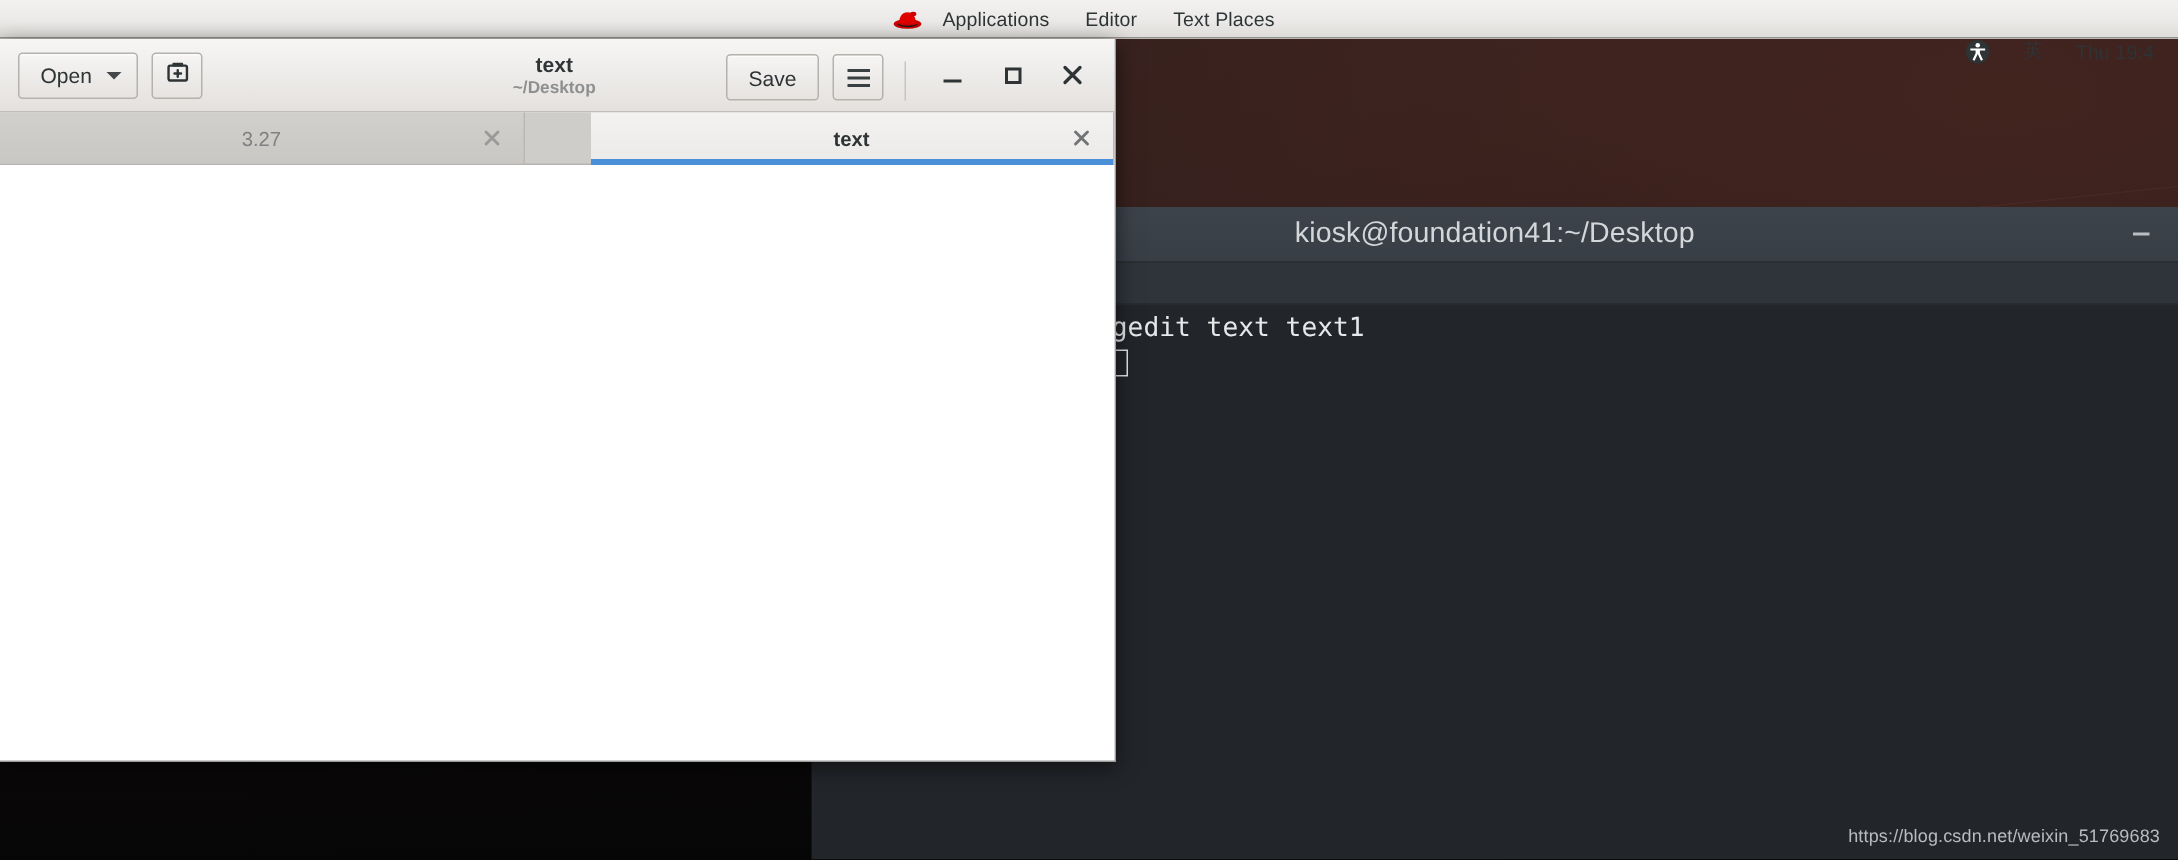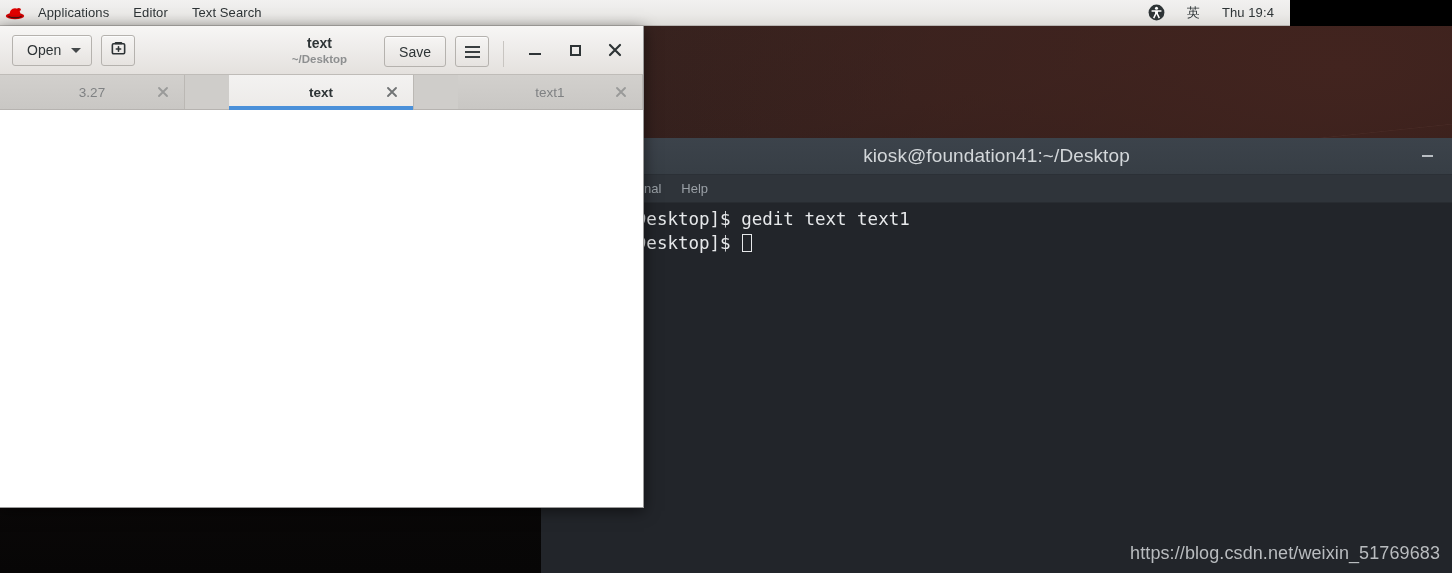--- a/index.html
+++ b/index.html
@@ -30,25 +30,25 @@
   }
   #desktop .wall-arc {
     position: absolute; left: 900px; top: 120px; width: 700px; height: 420px;
     border-top: 1px solid rgba(140,100,88,0.12);
     border-radius: 60% 0 0 0;
     transform: rotate(-6deg);
   }
 
   
   #topbar {
-    position: absolute; left: 0; top: 0; width: 1290px; height: 26px;
+    position: absolute; left: 0; top: 0; width: 1452px; height: 26px;
     background: linear-gradient(180deg, #f2f1f0 0%, #ebeae8 55%, #dedcd9 100%);
     border-bottom: 1px solid #b8b5b2;
     display: flex; align-items: center;
-    font-size: 13px; color: #2e3436;
+    font-size: 13px; color: #2e3436; flex-direction: column;
   }
   #topbar .tb-left { display: flex; align-items: center; height: 100%; }
   #topbar .tb-item {
     padding: 0 12px; height: 100%;
     display: flex; align-items: center; cursor: default;
     letter-spacing: .1px;
   }
   .redhat-logo { width: 22px; height: 26px; display:flex; align-items:center; justify-content:center; margin-left:4px;}
   #topbar .tb-right {
     margin-left: auto; display: flex; align-items: center; height: 100%;
@@ -103,21 +103,21 @@
   #term-body .line { white-space: pre; padding-left: 0px; }
   .term-cursor {
     display: inline-block; width: 10px; height: 18px;
     border: 1.5px solid #e6e8ea; background: transparent;
     vertical-align: -3px; margin-left: 1px;
   }
 
   
   #gedit {
     position: absolute; left: 0; top: 26px;
-    width: 644px; height: 482px;
+    width: 744px; height: 482px;
     background: #ffffff;
     box-shadow: 0 3px 14px rgba(0,0,0,0.55);
     overflow: hidden;
     border-right: 1px solid #9b9b9b;
     border-bottom: 1px solid #9b9b9b;
   }
   #gedit-header {
     height: 49px;
     background: linear-gradient(180deg, #f7f6f5 0%, #eeecea 48%, #e4e1de 100%);
     border-bottom: 1px solid #bfbcb8;
@@ -202,21 +202,21 @@
     font-family: "DejaVu Sans Mono", monospace;
     font-size: 14px; color: #000;
     padding: 4px 6px;
     overflow: hidden;
     outline: none;
   }
 
   
   #watermark {
     position: absolute; right: 12px; bottom: 9px;
-    font-size: 18px; color: #b9bcbf;
+    font-size: 12px; color: #b9bcbf;
     font-family: "Liberation Sans", sans-serif;
     letter-spacing: .1px;
   }
 </style>
 </head>
 <body>
 
 <div id="desktop">
   <div class="wall-sweep"></div>
   <div class="wall-arc"></div>
@@ -233,21 +233,21 @@
         <ellipse cx="13.8" cy="3.4" rx="2.1" ry="1.5" fill="#cc0000"></ellipse>
       </svg>
     </span>
     <div class="tb-item">
       <span>Applications</span>
     </div>
     <div class="tb-item">
       <span>Editor</span>
     </div>
     <div class="tb-item">
-      <span>Text Search</span>
+      <span>Text Places</span>
     </div>
   </div>
   <div class="tb-right">
     <div class="tb-item">
       <span class="a11y-icon">
         <svg width="17" height="17" viewBox="0 0 20 20" aria-hidden="true">
           <circle cx="10" cy="10" r="9.3" fill="#2e3436"></circle>
           <circle cx="10" cy="4.9" r="1.8" fill="#ffffff"></circle>
           <path d="M4.2 7.4 h11.6 v1.7 h-4.1 v2.1 l2.4 5.1 -1.6 .75 -2.5 -5.3 -2.5 5.3 -1.6 -.75 2.4 -5.1 v-2.1 h-4.1 z" fill="#ffffff"></path>
         </svg>
@@ -344,27 +344,18 @@
     </div>
     <div class="gtab active">
       <span class="tab-label">text</span>
       <span class="tab-close">
         <svg width="14" height="14" viewBox="0 0 14 14" aria-hidden="true">
           <path d="M3 3 L11 11 M11 3 L3 11" stroke="#5c5f61" stroke-width="1.9" stroke-linecap="round"></path>
         </svg>
       </span>
       <span class="underline"></span>
     </div>
-    <div class="gtab">
-      <span class="tab-label">text1</span>
-      <span class="tab-close">
-        <svg width="14" height="14" viewBox="0 0 14 14" aria-hidden="true">
-          <path d="M3 3 L11 11 M11 3 L3 11" stroke="#5c5f61" stroke-width="1.9" stroke-linecap="round"></path>
-        </svg>
-      </span>
-      <span class="underline"></span>
-    </div>
   </div>
 
   <div id="gedit-textarea"></div>
 </div>
 
 <div id="watermark">https://blog.csdn.net/weixin_51769683</div>
 
 </body></html>

